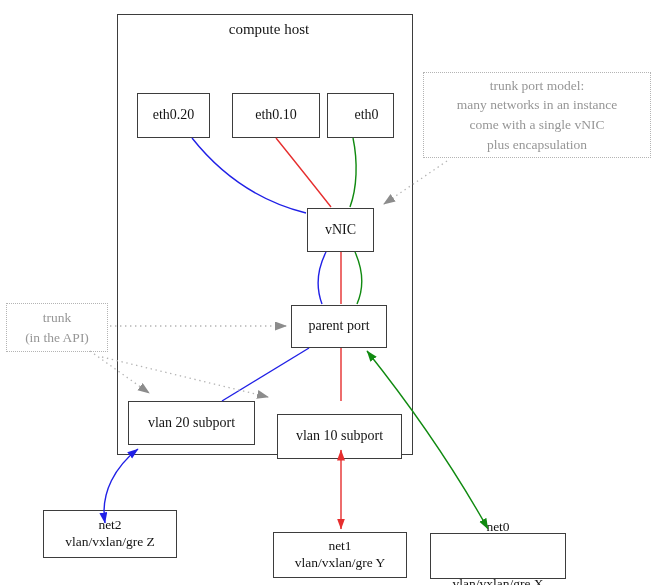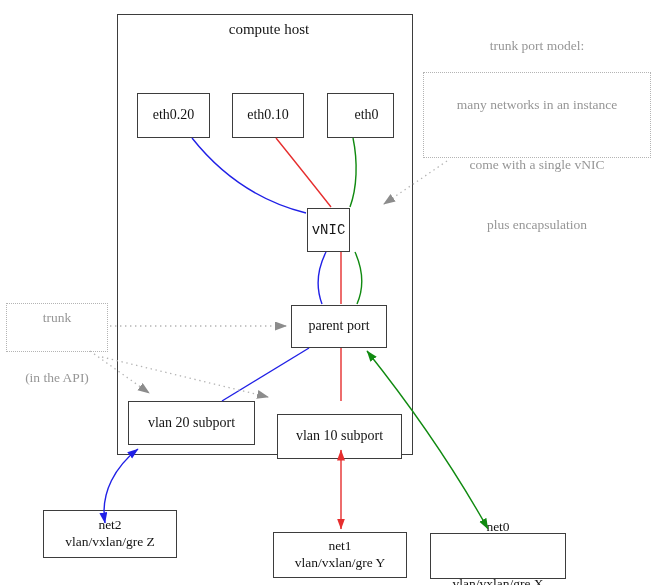--- a/index.html
+++ b/index.html
@@ -18,38 +18,38 @@
   }
   .node.two{font-size:13.5px;line-height:1.25;}
   
   .note{
     position:absolute;box-sizing:border-box;border:1px dotted var(--c-dotted,#b4b4b4);
     color:var(--c-note-gray,#969696);font-size:13.5px;line-height:1.45;text-align:center;
     display:flex;flex-direction:column;align-items:center;justify-content:center;
     background:#ffffff;z-index:1;
   }
   .note.plain{border:none;background:transparent;line-height:1.25;}
-  .note span{display:block;margin-top:40px;}
+  .note span{display:block;}
   
   svg.edges{position:absolute;left:0;top:0;z-index:3;pointer-events:none;}
   .st-blue{stroke:var(--c-blue,#2020e6);fill:none;stroke-width:1.4;}
   .st-red{stroke:var(--c-red,#e62e2e);fill:none;stroke-width:1.4;}
   .st-green{stroke:var(--c-green,#108a10);fill:none;stroke-width:1.4;}
   .st-dot{stroke:var(--c-dotted,#b4b4b4);fill:none;stroke-width:1.3;stroke-dasharray:1.4 3.6;}
   .fl-blue{fill:var(--c-blue,#2020e6);}
   .fl-red{fill:var(--c-red,#e62e2e);}
   .fl-green{fill:var(--c-green,#108a10);}
   .fl-gray{fill:var(--c-arrow-gray,#8c8c8c);}
   
   #f-compute {left:117px;top:14px;width:296px;height:441px;}
   #f-instance{left:127px;top:48px;width:277px;height:213px;}
   #n-eth020{left:137px;top:93px;width:73px;height:45px;}
-  #n-eth010{left:232px;top:93px;width:72px;height:45px;}
+  #n-eth010{left:232px;top:93px;width:88px;height:45px;}
   #n-eth0  {left:327px;top:93px;width:67px;height:45px;padding-left:12px;}
-  #n-vnic  {left:307px;top:208px;width:43px;height:44px;font-family:Liberation Mono, monospace;}
+  #n-vnic  {left:307px;top:208px;width:67px;height:44px;}
   #n-parent{left:291px;top:305px;width:96px;height:43px;}
   #n-vlan20{left:128px;top:401px;width:127px;height:44px;}
   #n-vlan10{left:277px;top:402px;width:125px;height:45px;margin-top:12px;}
   #n-net2{left:43px; top:510px;width:134px;height:48px;}
   #n-net1{left:273px;top:532px;width:134px;height:46px;}
   #n-net0{left:430px;top:533px;width:136px;height:46px;gap:40px;}
   #note-model{left:423px;top:72px;width:228px;height:86px;}
   #note-api  {left:6px;  top:303px;width:102px;height:49px;justify-content:center;}
   #note-remap{left:113px;top:466px;width:240px;height:36px;}
 </style>

